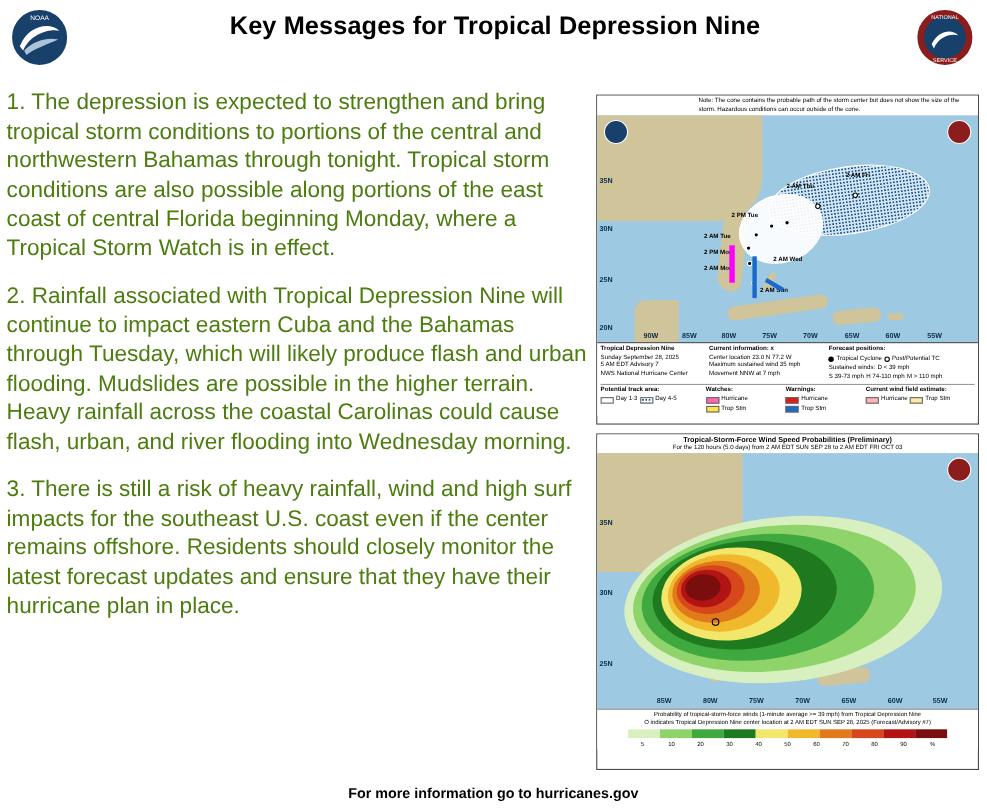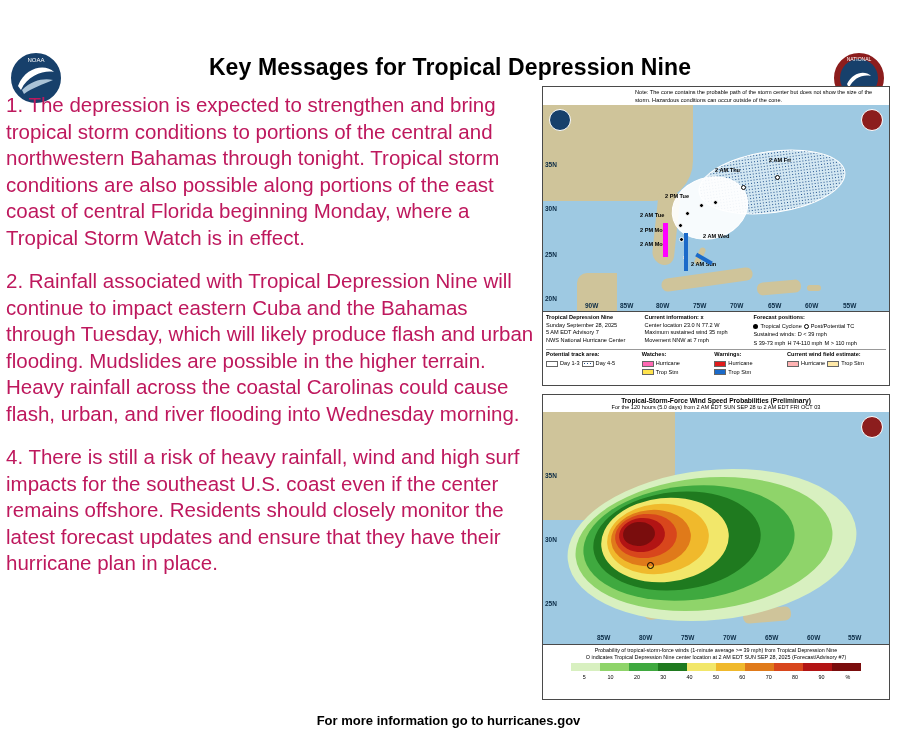--- a/index.html
+++ b/index.html
@@ -6,37 +6,37 @@
   html, body {
     margin: 0; padding: 0;
     width: 897px; height: 736px;
     background: #ffffff;
     font-family: "Liberation Sans", sans-serif;
     overflow: hidden;
   }
   .page { position: relative; width: 897px; height: 736px; }
 
   
-  .header { position: absolute; top: 0; left: 0; width: 897px; height: 76px; margin-top: 44px; }
+  .header { position: absolute; top: 0; left: 0; width: 897px; height: 76px; }
   .title {
     position: absolute; top: 10px; left: 120px; width: 660px;
     text-align: center; font-size: 23px; font-weight: bold; color: #000;
     letter-spacing: 0.1px;
   }
   .subtitle {
     position: absolute; top: 43px; left: 120px; width: 660px;
     text-align: center; font-size: 17px; font-weight: bold; color: #000;
   }
   .noaa-logo { position: absolute; top: 6px; left: 8px; width: 56px; height: 56px; }
   .nws-logo  { position: absolute; top: 6px; right: 10px; width: 56px; height: 56px; }
 
   
   .messages {
-    position: absolute; top: 92px; left: 6px; width: 528px;
-    font-size: 20.5px; line-height: 26.5px; color: #be185d;
+    position: absolute; top: 80px; left: 6px; width: 528px;
+    font-size: 20.5px; line-height: 26.5px; color: #4d7c0f;
   }
   .msg { margin-bottom: 17px; white-space: pre-line; }
 
   
   .footer {
     position: absolute; bottom: 8px; left: 0; width: 897px;
     text-align: center; font-size: 13px; font-weight: bold; color: #000;
   }
 
   
@@ -138,21 +138,21 @@
         <path d="M16 34 C22 22, 34 20, 40 26 C32 24, 22 28, 18 38 Z" fill="#ffffff"></path>
         <text x="28" y="11" font-size="5" fill="#ffffff" text-anchor="middle" font-family="Liberation Sans, sans-serif">NATIONAL</text>
         <text x="28" y="50" font-size="5" fill="#ffffff" text-anchor="middle" font-family="Liberation Sans, sans-serif">SERVICE</text>
       </svg>
     </div>
   </div>
 
   <div class="messages">
     <div class="msg">1. The depression is expected to strengthen and bring tropical storm conditions to portions of the central and northwestern Bahamas through tonight. Tropical storm conditions are also possible along portions of the east coast of central Florida beginning Monday, where a Tropical Storm Watch is in effect.</div>
     <div class="msg">2. Rainfall associated with Tropical Depression Nine will continue to impact eastern Cuba and the Bahamas through Tuesday, which will likely produce flash and urban flooding.  Mudslides are possible in the higher terrain.  Heavy rainfall across the coastal Carolinas could cause flash, urban, and river flooding into Wednesday morning.</div>
-    <div class="msg">4. There is still a risk of heavy rainfall, wind and high surf impacts for the southeast U.S. coast even if the center remains offshore.  Residents should closely monitor the latest forecast updates and ensure that they have their hurricane plan in place.</div>
+    <div class="msg">3. There is still a risk of heavy rainfall, wind and high surf impacts for the southeast U.S. coast even if the center remains offshore.  Residents should closely monitor the latest forecast updates and ensure that they have their hurricane plan in place.</div>
   </div>
 
   <div class="panel" id="cone-panel">
 
     <div class="map-note">Note: The cone contains the probable path of the storm center but does not show the size of the storm. Hazardous conditions can occur outside of the cone.</div>
 
     <div class="map-canvas" id="cone-canvas">
       <div class="ocean"></div>
 
       <div class="land" style="left:0; top:0; width:150px; height:96px; border-radius:0 0 40px 0;"></div>

